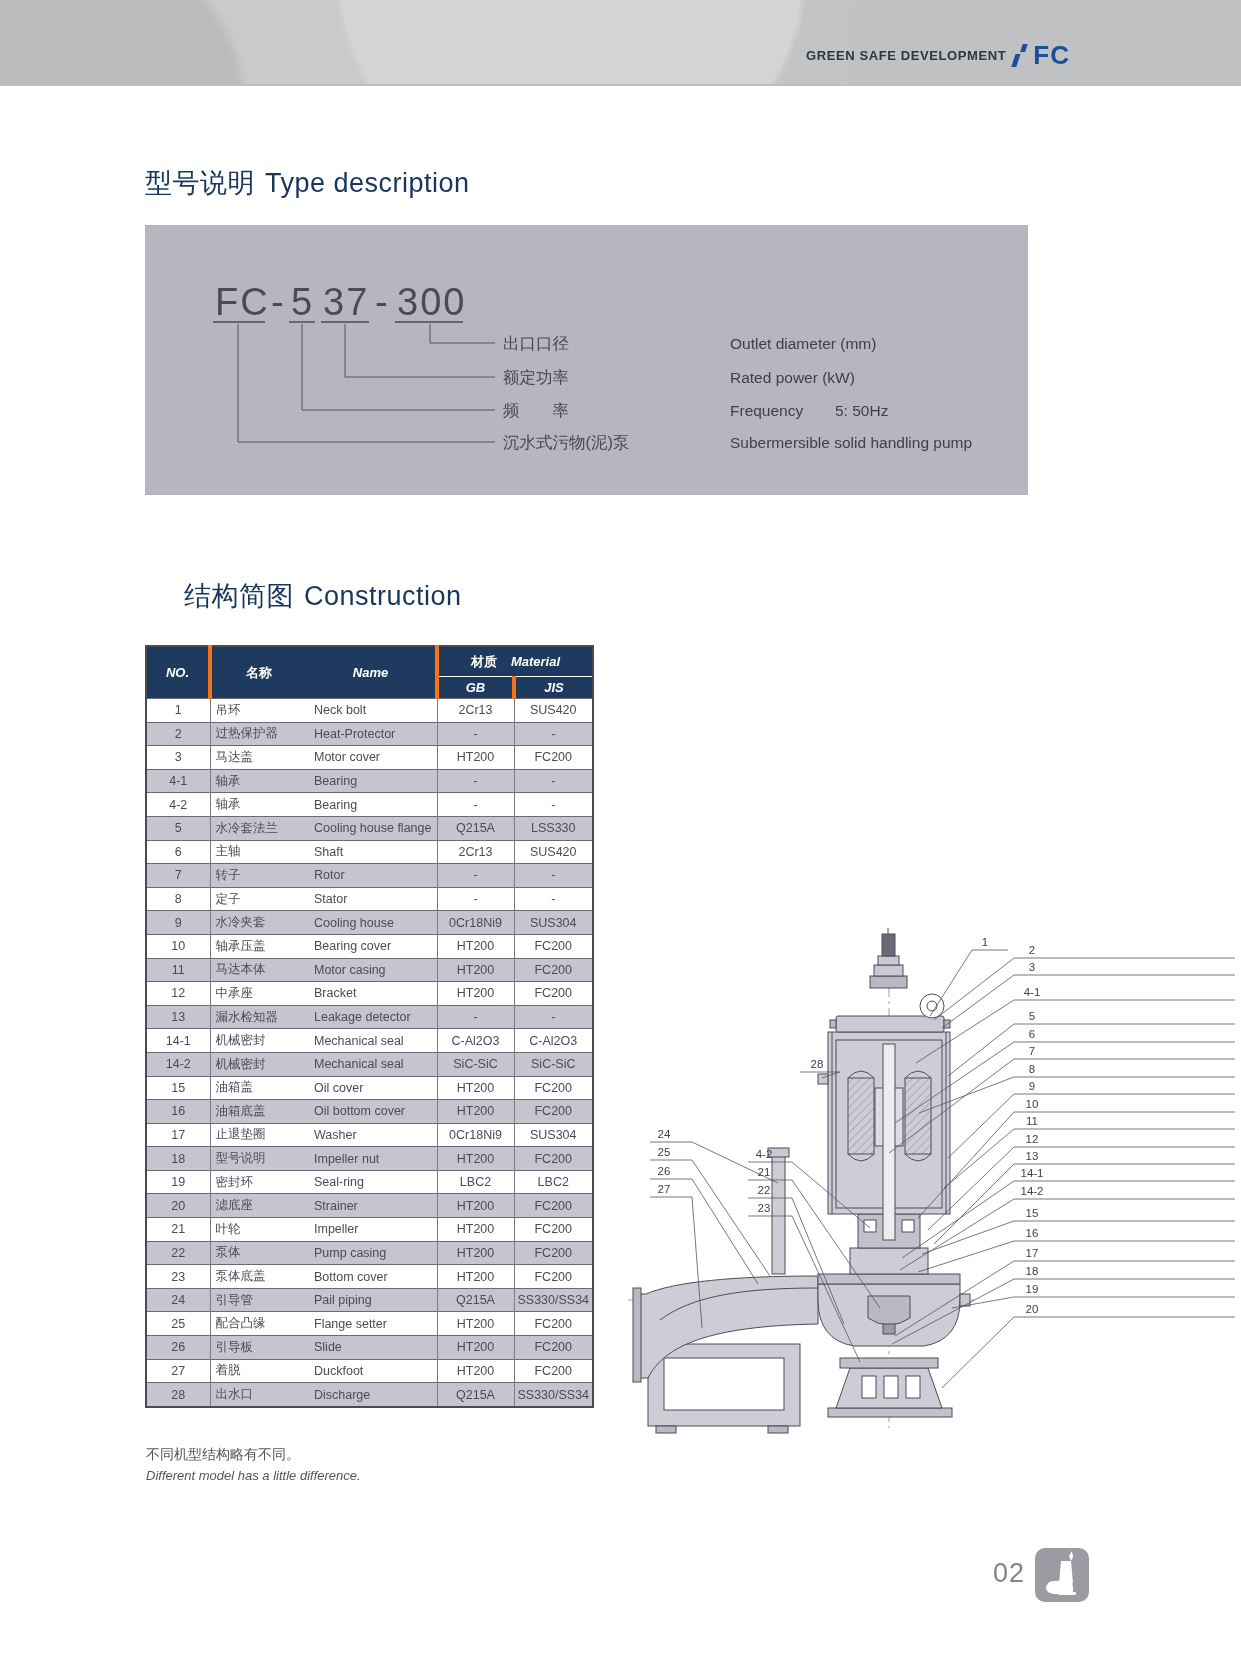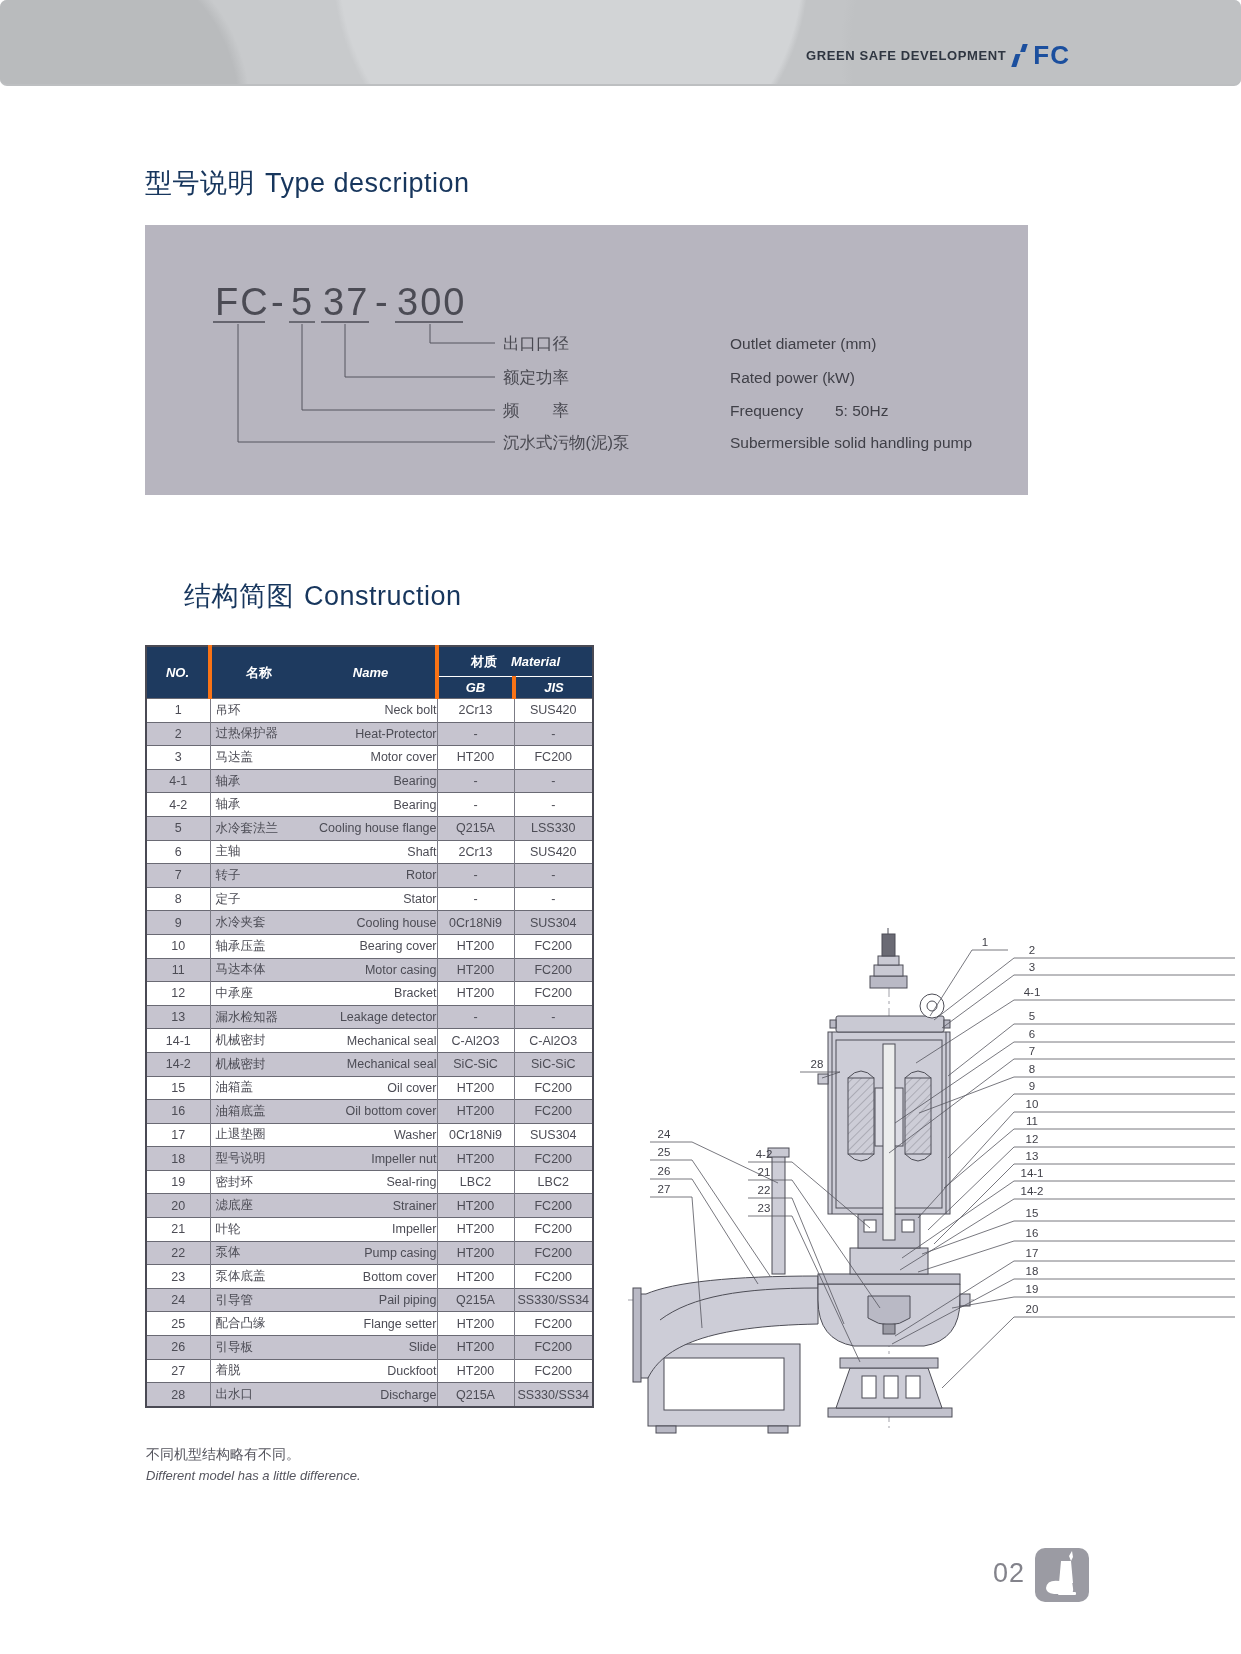--- a/index.html
+++ b/index.html
@@ -6,21 +6,21 @@
   .page{position:relative;width:1241px;height:1654px;background:#fff;overflow:hidden;
         font-family:"Liberation Sans",sans-serif;}
   
   .band{position:absolute;left:0;top:0;width:1241px;height:84px;
         background:
           radial-gradient(circle at 6% 130%, #b9bbbd 0 14%, rgba(0,0,0,0) 15%),
           radial-gradient(circle at 46% -40%, #d2d4d6 0 34%, rgba(0,0,0,0) 35%),
           radial-gradient(circle at 88% 60%, #bfc1c3 0 22%, rgba(0,0,0,0) 23%),
           radial-gradient(circle at 70% 140%, #c2c4c6 0 18%, rgba(0,0,0,0) 19%),
           #c8cacc;
-        border-bottom:2px solid #bdbfc1;border-radius:7px;}
+        border-bottom:2px solid #bdbfc1;}
   .logo{position:absolute;top:40px;right:171px;display:flex;align-items:center;gap:9px;}
   .tagline{font-size:13px;font-weight:bold;color:#2f3641;letter-spacing:.6px;}
   .slash{display:inline-flex;flex-direction:column;align-items:flex-start;gap:2px;transform:skewX(-18deg);}
   .slash i{display:block;width:5px;background:#1b4f9e;}
   .slash i.s1{height:8px;margin-left:4px;}
   .slash i.s2{height:13px;}
   .brand{font-size:26px;font-weight:bold;color:#1b4f9e;letter-spacing:1px;}
   
   .sec-title{position:absolute;left:145px;color:#17365d;font-size:27px;letter-spacing:.5px;}
   .sec-title .zh{margin-right:10px;}
@@ -31,21 +31,21 @@
           table-layout:fixed;font-size:12.5px;color:#4c4c55;}
   .ctable{border:2px solid #4a4a54;}
   .ctable thead th{background:#1e3a5f;color:#ffffff;font-weight:bold;font-size:13px;}
   .ctable thead tr.h1 th{height:27px;}
   .ctable thead tr.h2 th{height:19px;border-top:1px solid #ffffff;}
   .ctable thead th.vsep{border-right:4px solid #f97316;}
   .ctable .it{font-style:italic;}
   .ctable .mt-zh{margin-right:14px;font-style:normal;}
   .ctable tbody td{height:22.6px;padding:0;text-align:center;border-top:1px solid #6a6a74;}
   .ctable tbody td:nth-child(2){text-align:left;padding-left:5px;}
-  .ctable tbody td:nth-child(3){text-align:right;padding-left:8px;}
+  .ctable tbody td:nth-child(3){text-align:left;padding-left:8px;}
   .ctable tbody td:nth-child(1),
   .ctable tbody td:nth-child(3),
   .ctable tbody td:nth-child(4){border-right:1px solid #7b7b85;}
   .ctable tbody tr.alt td{background:#c6c4cf;}
   
   .note{position:absolute;left:146px;top:1444px;color:#55555e;line-height:1.55;}
   .note .zh{font-size:14px;}
   .note .en{font-size:13px;font-style:italic;}
   
   .diagram{position:absolute;left:612px;top:928px;}

